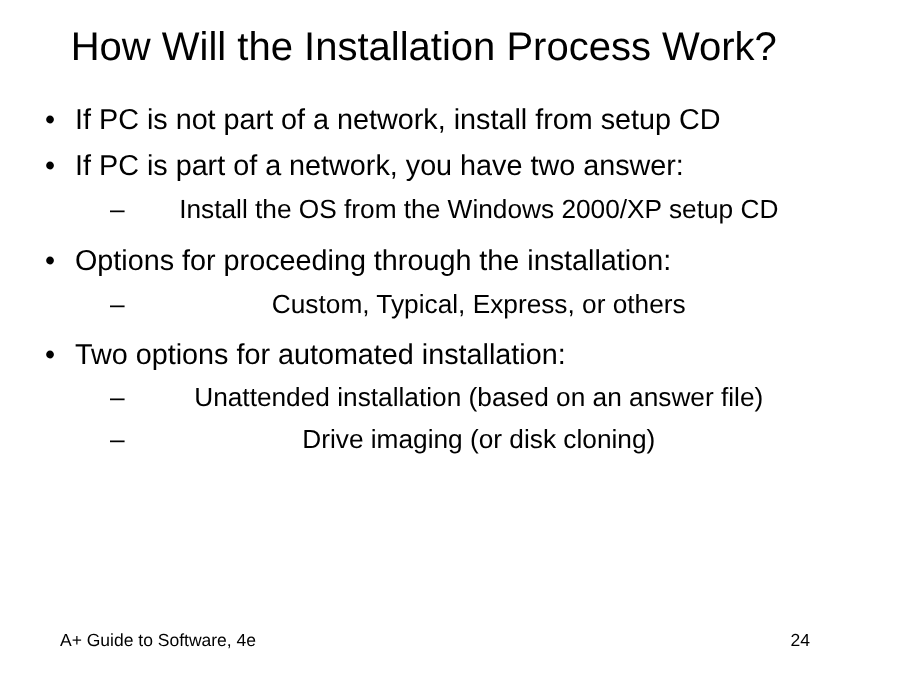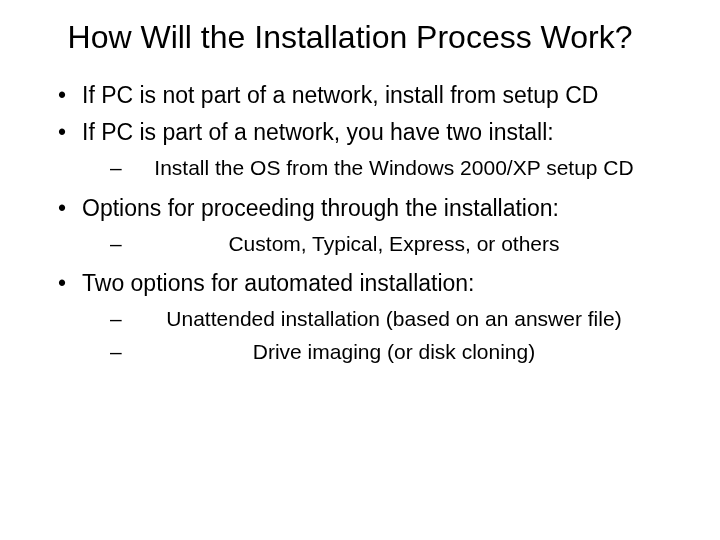--- a/index.html
+++ b/index.html
@@ -9,21 +9,21 @@
     height: 540px;
     background: #fff;
     font-family: Arial, Helvetica, sans-serif;
     color: #000;
   }
   .slide {
     position: relative;
     width: 696px;
     height: 540px;
     box-sizing: border-box;
-    padding: 18px 40px 0 44px;
+    padding: 18px 40px 0 22px;
   }
   .title {
     text-align: center;
     font-size: 32px;
     line-height: 1.2;
     margin: 0 0 24px 0;
     font-weight: normal;
   }
   ul.lvl1 {
     list-style: none;
@@ -77,33 +77,37 @@
 <body>
 
 <div class="slide">
   <h1 class="title">How Will the Installation Process Work?</h1>
 
   <ul class="lvl1">
     <li>
       <span>If PC is not part of a network, install from setup CD</span>
     </li>
     <li>
-      <span>If PC is part of a network, you have two install:</span>
+      <span>If PC is part of a network, you have two answer:</span>
       <ul class="lvl2">
         <li><span>Install the OS from the Windows 2000/XP setup CD</span></li>
       </ul>
     </li>
     <li>
       <span>Options for proceeding through the installation:</span>
       <ul class="lvl2">
         <li><span>Custom, Typical, Express, or others</span></li>
       </ul>
     </li>
     <li>
       <span>Two options for automated installation:</span>
       <ul class="lvl2">
         <li><span>Unattended installation (based on an answer file)</span></li>
         <li><span>Drive imaging (or disk cloning)</span></li>
       </ul>
     </li>
   </ul>
 
+  <div class="footer">
+    <span>A+ Guide to Software, 4e</span>
+    <span>24</span>
+  </div>
 </div>
 
 </body></html>

